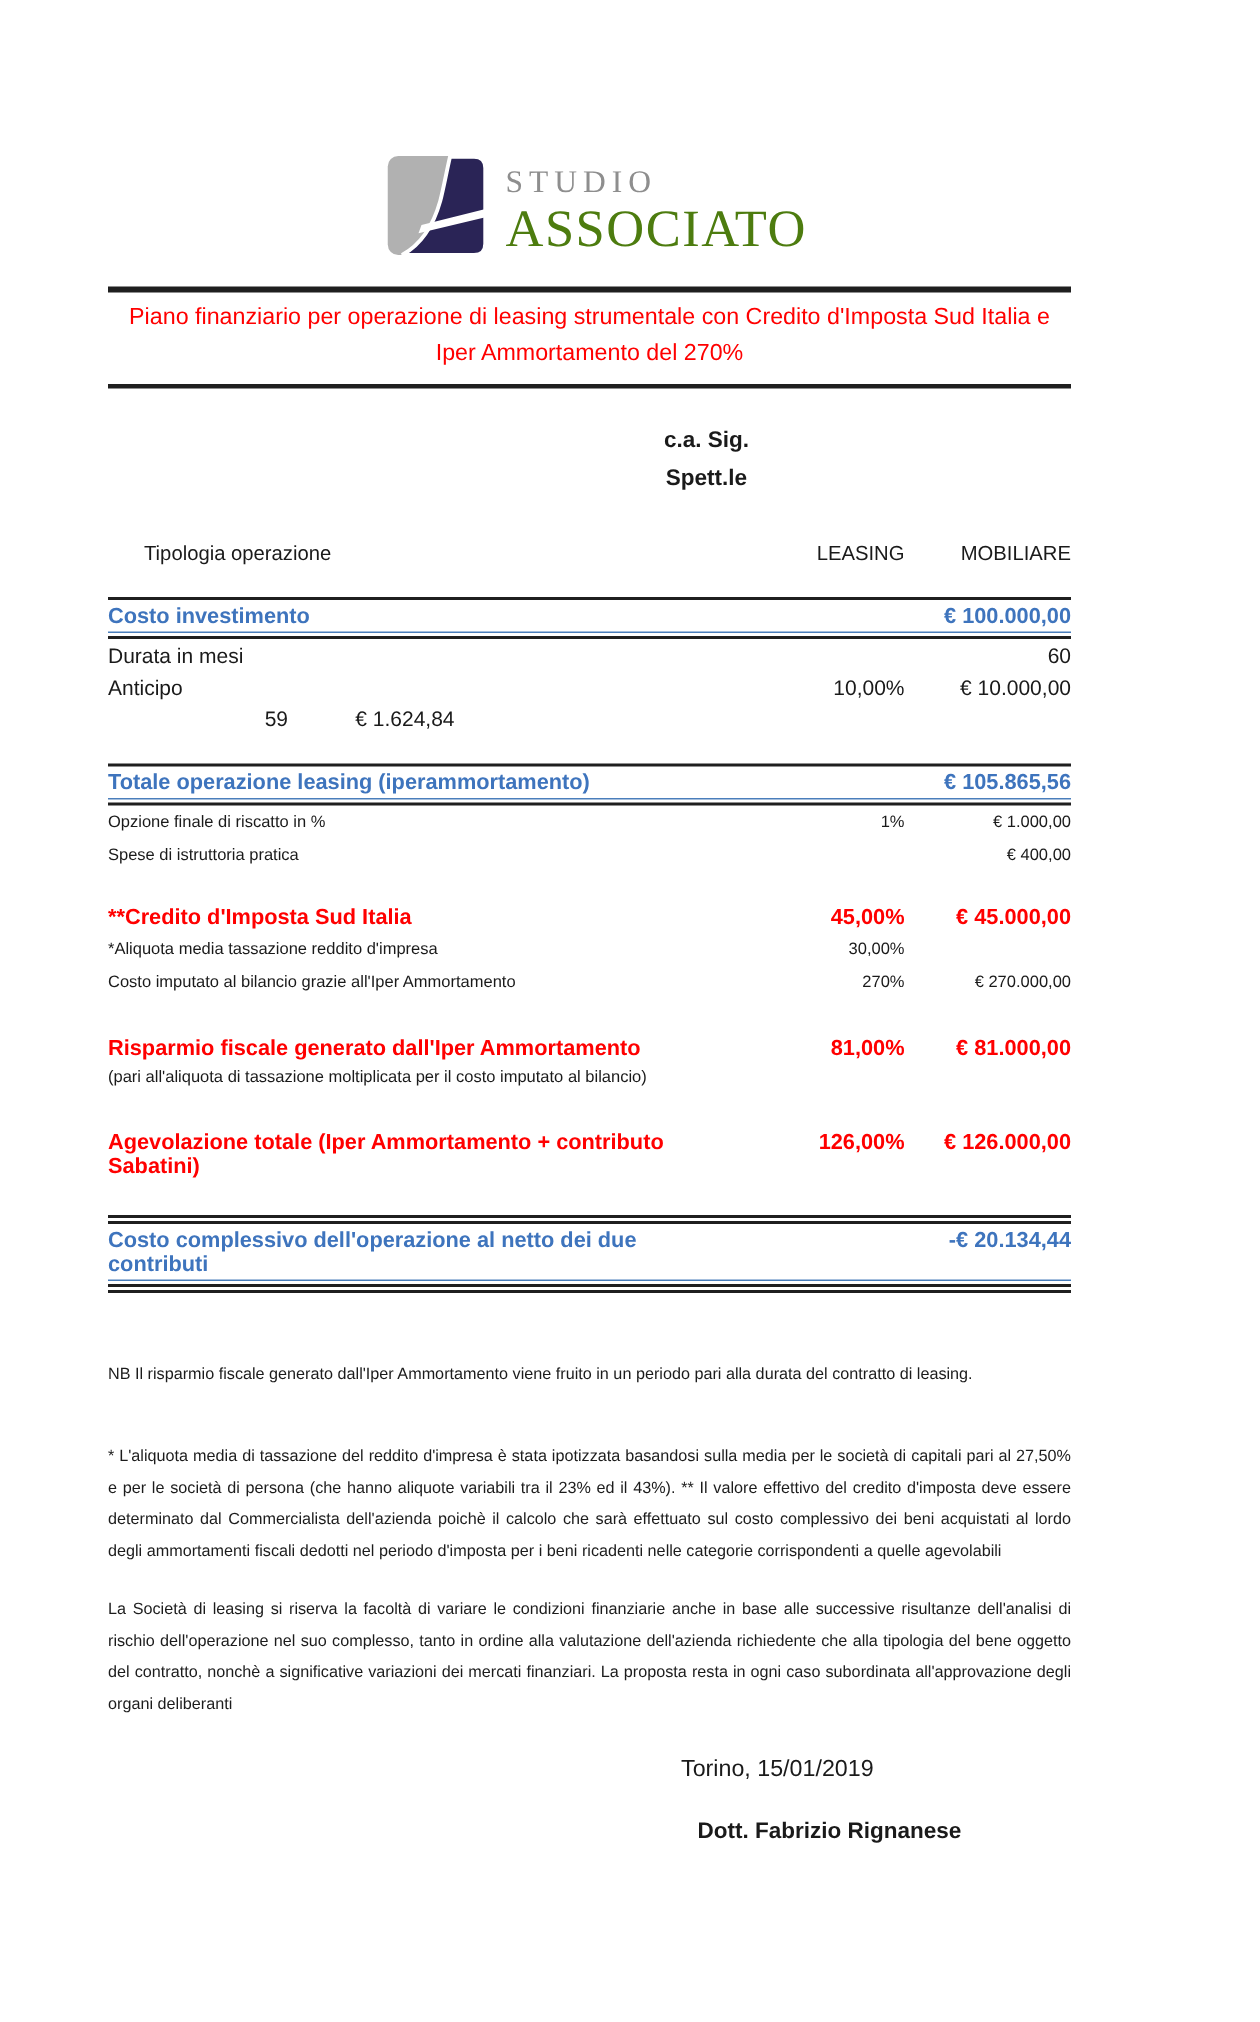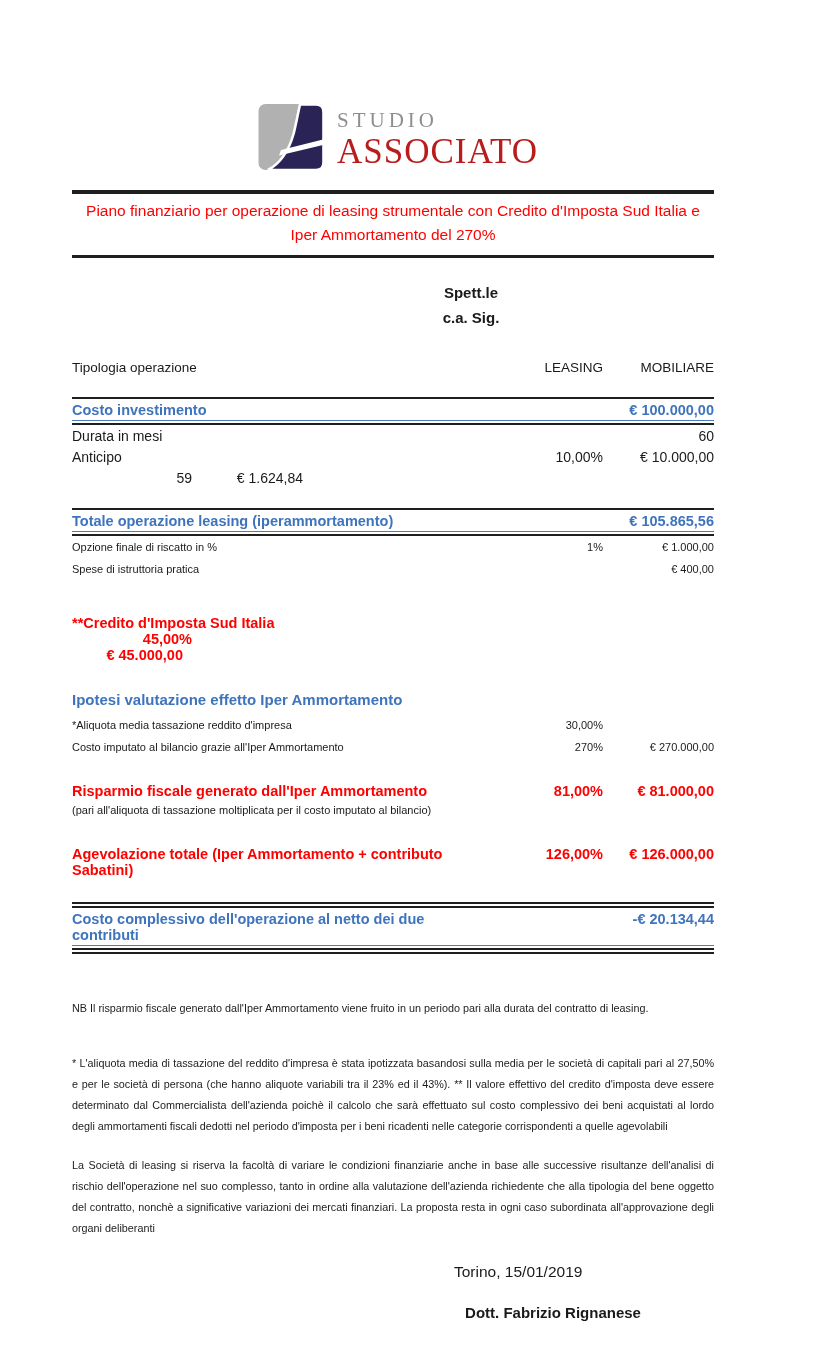--- a/index.html
+++ b/index.html
@@ -7,52 +7,52 @@
   .page {
     width: 840px; height: 1348px; background: #ffffff; overflow: hidden;
     font-family: "Liberation Sans", sans-serif; color: #1a1a1a; position: relative;
   }
   .content { width: 642px; margin-left: 72px; }
 
   
   .logo-row { display: flex; align-items: center; padding-top: 103px; margin-left: 258px; }
   .logo-text { margin-left: 13px; font-family: "Liberation Serif", serif; }
   .logo-studio { font-size: 21px; letter-spacing: 4px; color: #8e8e8e; line-height: 24px; margin-top: 2px; }
-  .logo-associato { font-size: 35px; letter-spacing: 1px; color: #b91c1c; line-height: 40px; }
+  .logo-associato { font-size: 35px; letter-spacing: 1px; color: #4d7c0f; line-height: 40px; }
 
   
   .titlebox {
     margin-top: 15px; border-top: 4px solid #1f1f1f; border-bottom: 3px solid #1f1f1f;
     padding: 5px 8px 8px; text-align: center;
   }
   .title { color: #ff0000; font-weight: normal; font-size: 15.5px; line-height: 24px; }
 
   
   .recipient { margin-top: 22px; padding-left: 156px; text-align: center; font-weight: bold; font-size: 15px; line-height: 25px; }
 
   
-  .thead { margin-top: 30px; display: flex; align-items: flex-start; font-size: 13.5px; }
+  .thead { margin-top: 30px; display: flex; align-items: flex-start; font-size: 13.5px; margin-left: 24px; }
   .lbl { flex: 1; }
   .c1 { width: 120px; text-align: right; }
   .c2 { width: 111px; text-align: right; }
 
   .section { border-top: 2.5px solid #1f1f1f; border-bottom: 2.5px solid #1f1f1f; padding-bottom: 2px; }
   .section .inner {
     display: flex; align-items: baseline; padding: 3px 0 2px;
     border-bottom: 1.5px solid #4a7ebb; color: #3e74bd; font-weight: bold; font-size: 14.5px;
   }
   .section.dbl { border-top: 6px double #1f1f1f; border-bottom: 6px double #1f1f1f; }
 
   .row { display: flex; align-items: baseline; font-size: 14px; padding: 2.5px 0; }
   .row.sm { font-size: 11px; padding: 5px 0; }
   .row.red { color: #ff0000; font-weight: bold; font-size: 14.5px; }
 
   .mt-sec1 { margin-top: 22px; }
   .mt-sec2 { margin-top: 20px; }
-  .mt-red1 { margin-top: 32px; flex-direction: column; }
+  .mt-red1 { margin-top: 20px; }
   .mt-sec3 { margin-top: 22px; }
   .heading-blue { margin-top: 26px; margin-bottom: 6px; color: #3e74bd; font-weight: bold; font-size: 15px; }
   .mt-red2 { margin-top: 22px; }
   .paren-note { font-size: 11px; padding: 3px 0; }
   .mt-red3 { margin-top: 24px; }
   .mt-sec4 { margin-top: 22px; }
 
   
   .note { font-size: 10.8px; line-height: 21px; color: #1c1c1c; }
   .note-nb { margin-top: 44px; }
@@ -83,22 +83,22 @@
     </div>
   </div>
 
   <div class="content">
 
     <div class="titlebox">
       <div class="title">Piano finanziario per operazione di leasing strumentale con Credito d'Imposta Sud Italia e Iper Ammortamento del 270%</div>
     </div>
 
     <div class="recipient">
+      <div>c.a. Sig.</div>
       <div>Spett.le</div>
-      <div>c.a. Sig.</div>
     </div>
 
     <div class="thead">
       <span class="lbl">Tipologia operazione</span>
       <span class="c1">LEASING</span>
       <span class="c2">MOBILIARE</span>
     </div>
 
     <div class="section mt-sec1">
       <div class="inner">
@@ -142,21 +142,20 @@
       <span class="c2">€ 400,00</span>
     </div>
 
     <div class="row red mt-red1">
       <span class="lbl">**Credito d'Imposta Sud Italia</span>
       <span class="c1">45,00%</span>
       <span class="c2">€ 45.000,00</span>
     </div>
 
 
-    <div class="heading-blue">Ipotesi valutazione effetto Iper Ammortamento</div>
 
     <div class="row sm">
       <span class="lbl">*Aliquota media tassazione reddito d'impresa</span>
       <span class="c1">30,00%</span>
       <span class="c2"></span>
     </div>
     <div class="row sm">
       <span class="lbl">Costo imputato al bilancio grazie all'Iper Ammortamento</span>
       <span class="c1">270%</span>
       <span class="c2">€ 270.000,00</span>

